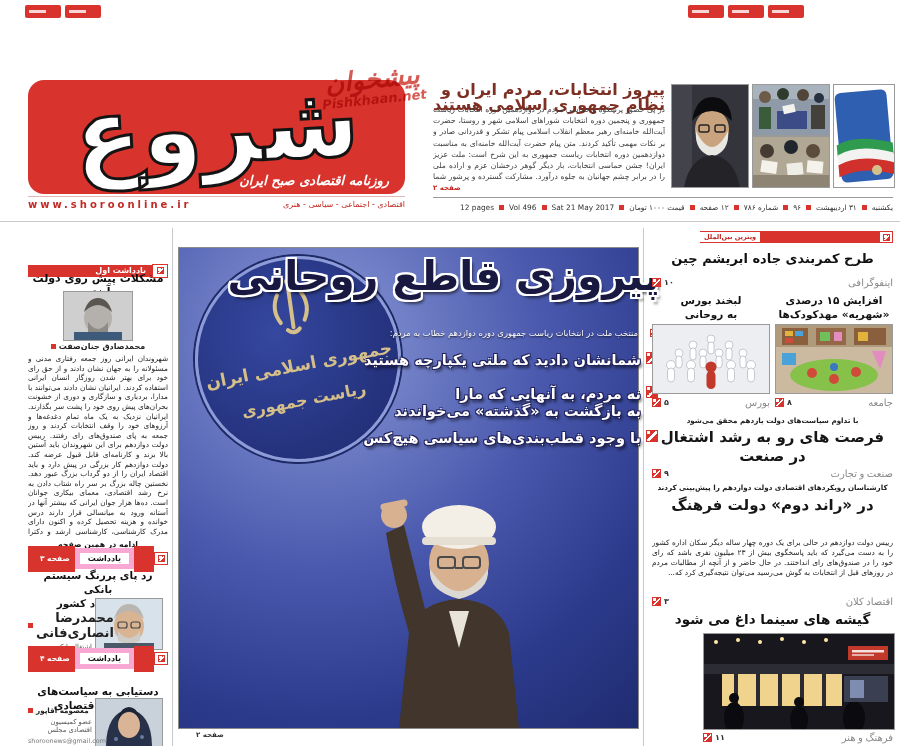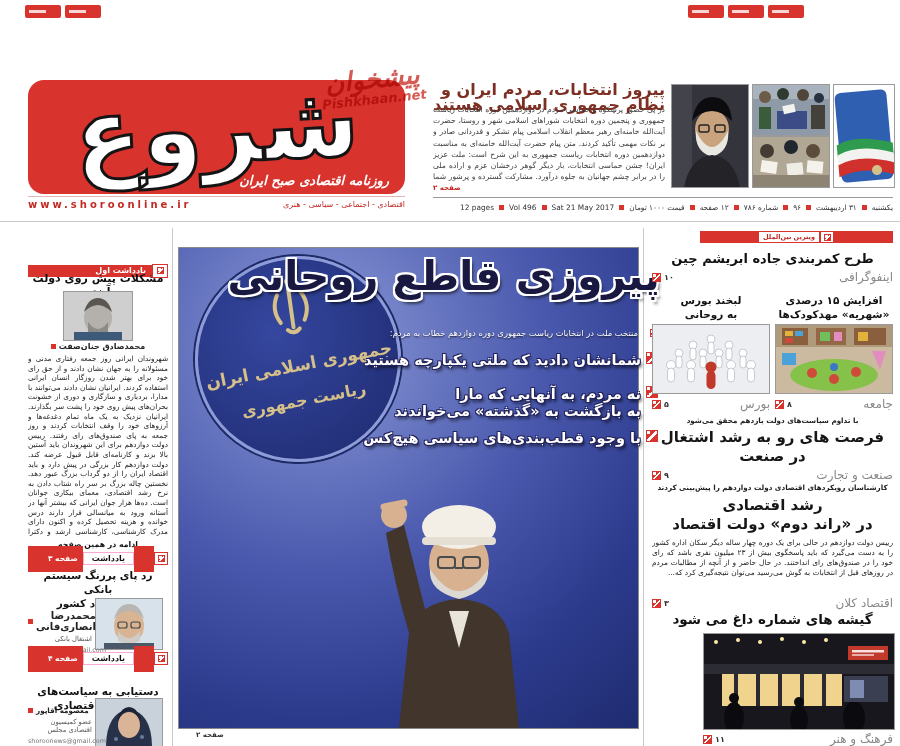--- a/index.html
+++ b/index.html
@@ -66,21 +66,21 @@
   .secbar .bar{flex:1;background:#d9332e;height:12px;color:#fff;font-size:8px;font-weight:bold;
                display:flex;align-items:center;justify-content:flex-start;direction:rtl;padding:0 6px;}
   .n-title{font-weight:bold;color:#111;text-align:center;direction:rtl;}
   .byline{display:flex;flex-direction:row-reverse;align-items:center;gap:3px;font-size:8px;
           font-weight:bold;color:#222;direction:rtl;}
   .bysq{width:5px;height:5px;background:#d9332e;flex:none;}
   .microtext{font-size:7.3px;line-height:9.6px;color:#222;text-align:justify;direction:rtl;}
   .divider{display:flex;align-items:center;height:13px;}
   .divider .seg{background:#d9332e;height:26px;display:flex;align-items:center;color:#fff;
                 font-size:7.5px;font-weight:bold;padding:0 5px;}
-  .divider .lab{background:#fff;border:1px solid #f9a8d4;height:11px;color:#111;font-size:8px;
+  .divider .lab{background:#fff;border:5px solid #f9a8d4;height:11px;color:#111;font-size:8px;
                 font-weight:bold;display:flex;align-items:center;padding:0 8px;}
   .role{font-size:6.8px;color:#555;direction:rtl;}
   .email{font-size:6.4px;color:#777;direction:ltr;}
 
   
   .mainph{left:178px;top:247px;width:459px;height:480px;border:1px solid #8a8a8a;
           background:radial-gradient(circle at 30% 20%,#8c9ad8 0%,#4a59ad 45%,#2c3a8c 75%,#1f2c70 100%);
           overflow:visible;}
   .emblem{position:absolute;left:16px;top:8px;width:200px;height:200px;border-radius:50%;
           background:radial-gradient(circle at 40% 35%,#35479f,#222f78 80%);
@@ -94,27 +94,27 @@
           display:flex;flex-direction:row;align-items:center;gap:12px;
           text-shadow:0 1px 2px rgba(0,0,0,.8);}
   .ov-b{position:absolute;right:-20px;direction:rtl;display:flex;gap:5px;align-items:flex-start;}
   .ov-b .txt{font-size:14.5px;font-weight:bold;color:#fff;line-height:17px;text-align:right;
           text-shadow:-1px -1px 0 #23235c,1px -1px 0 #23235c,-1px 1px 0 #23235c,1px 1px 0 #23235c,
                       2px 3px 3px rgba(0,0,0,.6);}
   .mainph-cap{left:196px;top:731px;font-size:7px;color:#333;font-weight:bold;}
 
   
   .rbar{left:700px;top:231px;width:193px;height:12px;background:#d9332e;display:flex;
-        align-items:center;justify-content:center;gap:2px;padding:0;}
+        align-items:center;justify-content:space-between;gap:2px;padding:0;}
   .rbar .lab{background:#fff;height:10px;margin:1px 0;display:flex;align-items:center;
              color:#c22a24;font-size:6.5px;font-weight:bold;padding:0 4px;direction:rtl;}
   .rc-title{font-weight:bold;color:#111;text-align:center;direction:rtl;}
   .secrow{display:flex;justify-content:space-between;align-items:center;direction:ltr;}
   .secrow .num{font-size:8px;color:#333;font-weight:bold;margin-left:3px;}
-  .secrow .sec{font-size:12px;color:#888;direction:rtl;}
+  .secrow .sec{font-size:10px;color:#888;direction:rtl;font-family:Liberation Serif, serif;}
   .card-title{font-size:10.5px;font-weight:bold;color:#111;line-height:13.5px;text-align:center;direction:rtl;}
   .kicker{font-size:7.2px;font-weight:bold;color:#222;text-align:center;direction:rtl;}
   .bigtitle{font-size:15px;font-weight:bold;color:#161616;text-align:center;line-height:19px;direction:rtl;}
 </style>
 </head>
 <body>
 
 <div id="page">
 
   <div class="abs" style="left:25px;top:5px;display:flex;gap:4px;">
@@ -259,21 +259,21 @@
       <rect width="66" height="50" fill="#d8e2ea"></rect>
       <ellipse cx="33" cy="27" rx="15" ry="17" fill="#d8b492"></ellipse>
       <path d="M18,20 Q22,5 33,5 Q44,5 48,20 Q40,12 33,12 Q25,12 18,20 Z" fill="#b9b5b1"></path>
       <path d="M22,32 Q33,46 44,32 L44,42 Q33,48 22,42 Z" fill="#cfcbc7"></path>
       <rect x="22" y="23" width="9" height="6" rx="2" fill="none" stroke="#444" stroke-width="1.2"></rect>
       <rect x="35" y="23" width="9" height="6" rx="2" fill="none" stroke="#444" stroke-width="1.2"></rect>
       <rect x="8" y="44" width="50" height="6" fill="#4a586a"></rect>
     </svg>
   </div>
   <div class="abs" style="left:28px;top:610px;width:64px;">
-    <div class="byline" style="font-size:10px;align-items:center;">
+    <div class="byline" style="font-size:13px;align-items:center;">
       <span class="bysq"></span>
       <span>محمدرضا انصاری‌فانی</span>
     </div>
     <div class="role" style="margin-top:3px;">اشتغال بانکی</div>
     <div class="email" style="margin-top:3px;">shoroonews@gmail.com</div>
   </div>
 
   <div class="abs divider" style="left:28px;top:652px;width:140px;">
     <div class="seg rtl" style="flex:1;">صفحه ۴</div>
     <div class="lab rtl">یادداشت</div>
@@ -361,21 +361,21 @@
   <div class="abs mainph-cap rtl">صفحه ۲</div>
 
   <div class="abs rbar">
     <div class="lab">ویترین بین‌الملل</div>
     <div class="ibox" style="background:#fff;width:12px;height:10px;margin:1px 1px 1px 0;display:flex;align-items:center;justify-content:center;">
         <span class="pm" style="width:7px;height:7px;"></span>
       </div>
   </div>
 
   <div class="abs rc-title" style="left:652px;top:251px;width:241px;font-size:13px;">طرح کمربندی جاده ابریشم چین</div>
-  <div class="abs secrow" style="left:652px;top:270px;width:241px;text-align:right;">
+  <div class="abs secrow" style="left:652px;top:277px;width:241px;text-align:right;">
     <span style="display:flex;align-items:center;">
       <span class="pm"></span>
       <span class="num">۱۰</span>
     </span>
     <span class="sec">اینفوگرافی</span>
   </div>
 
   <div class="abs" style="left:775px;top:294px;width:118px;">
     <div class="card-title">
       <div>افزایش ۱۵ درصدی</div>
@@ -489,33 +489,32 @@
   <div class="abs secrow" style="left:652px;top:468px;width:241px;">
     <span style="display:flex;align-items:center;">
       <span class="pm"></span>
       <span class="num">۹</span>
     </span>
     <span class="sec">صنعت و تجارت</span>
   </div>
 
   <div class="abs kicker" style="left:652px;top:483px;width:241px;">کارشناسان رویکردهای اقتصادی دولت دوازدهم را پیش‌بینی کردند</div>
   <div class="abs bigtitle" style="left:652px;top:496px;width:241px;">
-    <div>رشد اقتصادی</div>
-    <div>در «راند دوم» دولت اقتصاد</div>
+    <div>در «راند دوم» دولت فرهنگ</div>
   </div>
   <div class="abs microtext" style="left:652px;top:538px;width:241px;height:52px;overflow:hidden;font-size:7.4px;line-height:10px;">رییس دولت دوازدهم در حالی برای یک دوره چهار ساله دیگر سکان اداره کشور را به دست می‌گیرد که باید پاسخگوی بیش از ۲۳ میلیون نفری باشد که رای خود را در صندوق‌های رای انداختند. در حال حاضر و از آنچه از مطالبات مردم در روزهای قبل از انتخابات به گوش می‌رسید می‌توان نتیجه‌گیری کرد که...</div>
   <div class="abs secrow" style="left:652px;top:596px;width:241px;">
     <span style="display:flex;align-items:center;">
       <span class="pm"></span>
       <span class="num">۳</span>
     </span>
     <span class="sec">اقتصاد کلان</span>
   </div>
 
-  <div class="abs rc-title" style="left:652px;top:611px;width:241px;font-size:13.5px;">گیشه های شماره داغ می شود</div>
+  <div class="abs rc-title" style="left:652px;top:611px;width:241px;font-size:13.5px;">گیشه های سینما داغ می شود</div>
   <div class="abs photo" style="left:703px;top:633px;width:190px;height:95px;">
     <svg width="190" height="95" viewBox="0 0 190 95">
       <rect width="190" height="95" fill="#17171d"></rect>
       <rect x="0" y="30" width="190" height="10" fill="#2c2c34"></rect>
       <rect x="18" y="40" width="120" height="32" fill="#f0d48e"></rect>
       <g fill="#2a2a30">
         <rect x="30" y="40" width="4" height="32"></rect>
           <rect x="52" y="40" width="4" height="32"></rect>
         <rect x="74" y="40" width="4" height="32"></rect>
           <rect x="96" y="40" width="4" height="32"></rect>

